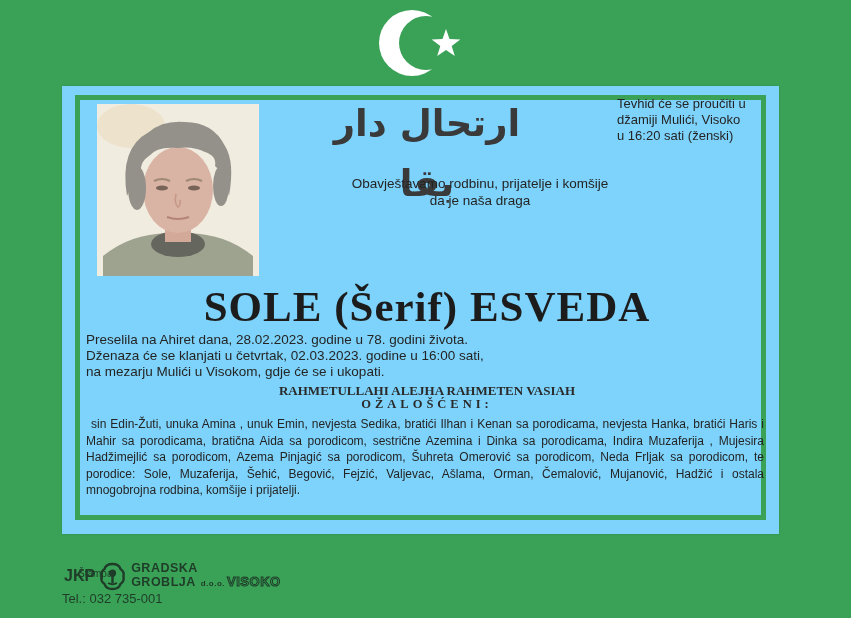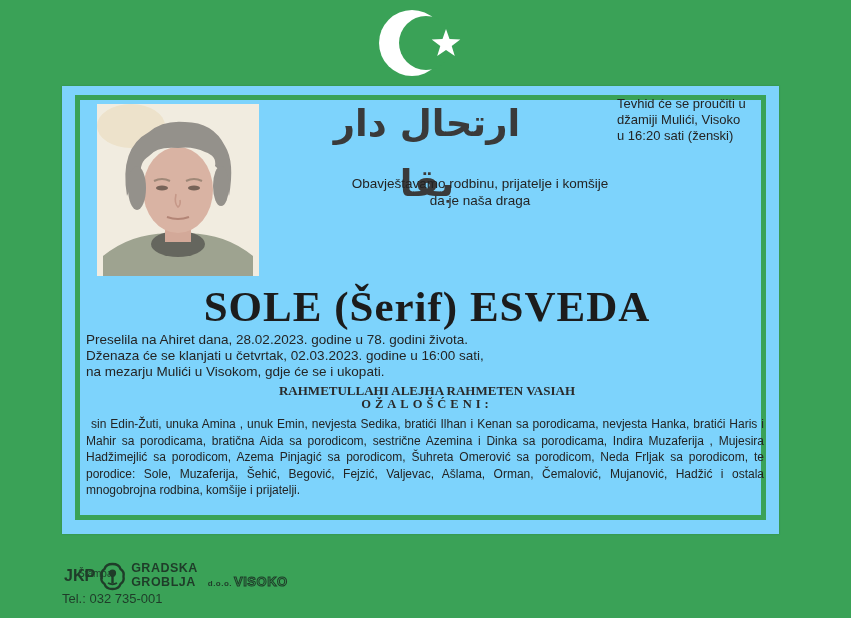--- a/index.html
+++ b/index.html
@@ -163,21 +163,21 @@
     color: #1f3c29;
   }
   .logo-jkp {
     font-size: 16px;
     font-weight: bold;
     margin-right: 4px;
   }
   .logo-icon { width: 27px; height: 29px; margin-right: 5px; }
   .logo-name { font-size: 12.5px; font-weight: bold; line-height: 14px; letter-spacing: 0.5px; }
   .logo-suffix { display: inline-flex; align-items: baseline; }
-  .logo-doo { font-size: 8px; font-weight: bold; margin-left: 12px; }
+  .logo-doo { font-size: 8px; font-weight: bold; margin-left: 5px; }
   .logo-city {
     font-size: 13px;
     font-weight: bold;
     margin-left: 2px;
     color: rgba(31,60,41,0.12);
     -webkit-text-stroke: 1px #1f3c29;
     letter-spacing: 0.5px;
   }
   .footer-phone {
     position: absolute;

